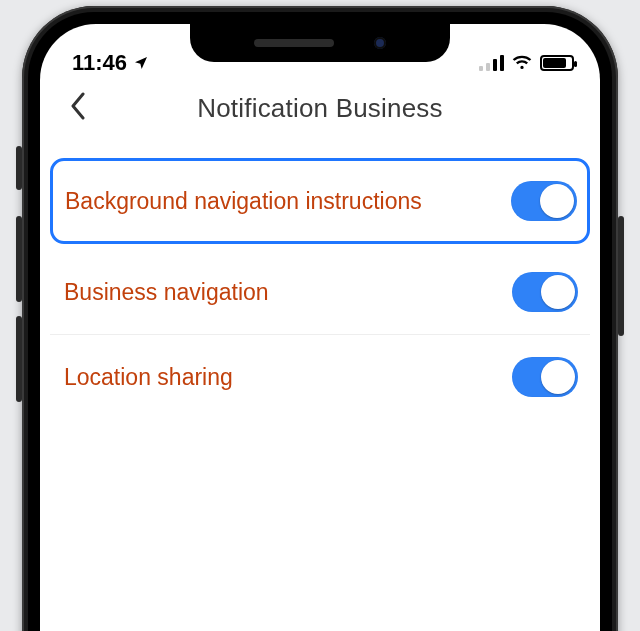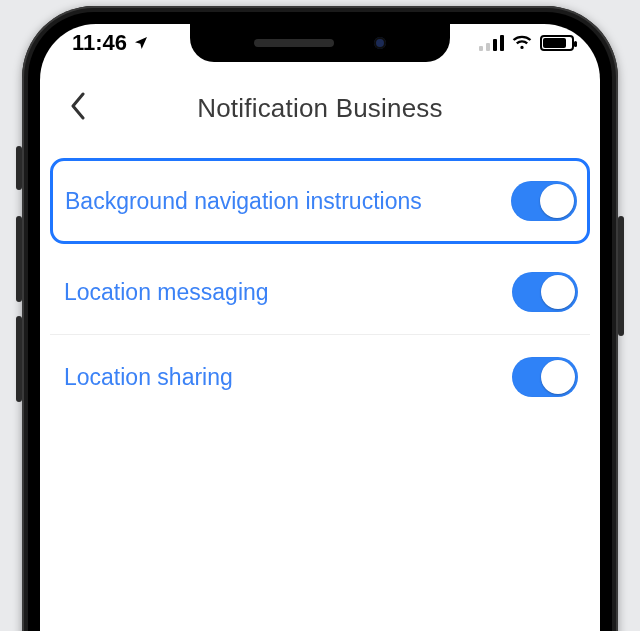--- a/index.html
+++ b/index.html
@@ -48,21 +48,21 @@
     z-index:5;
     display:flex; align-items:center; justify-content:center; gap:40px;
   }
   .speaker { width:80px; height:8px; background:#2b2b2b; border-radius:4px; }
   .cam { width:12px; height:12px; background:#1b2a55; border-radius:50%; box-shadow:0 0 0 2px #0d0d0d inset; }
 
   
   .statusbar {
     position:relative;
     height:52px;
-    display:flex; align-items:flex-start; justify-content:space-between;
+    display:flex; align-items:flex-end; justify-content:space-between;
     padding:0 26px;
     font-weight:600; font-size:22px; color:#000;
   }
   .sb-left { display:flex; align-items:center; gap:6px; padding-left:6px; padding-top:6px;}
   .sb-rightc { display:flex; align-items:center; gap:8px; padding-top:6px;}
   .loc-arrow svg{display:block}
 
   .sig { display:flex; align-items:flex-end; gap:3px; height:16px; }
   .sig span{ width:4px; background:#000; border-radius:1px; display:block;}
   .sig .b1{height:5px; background:#c8c8c8}
@@ -87,21 +87,21 @@
   }
   .title { font-size:26px; color:#3b3b3b; font-weight:500; letter-spacing:.2px; }
 
   
   .list { padding: 18px 10px 0 10px; }
   .row {
     position:relative;
     display:flex; align-items:center; justify-content:space-between;
     padding: 22px 12px 22px 14px;
     border-bottom:1px solid #eeeeee;
-    font-size:23px; color:#3b82f6;
+    font-size:23px; color:#c2410c;
   }
   .row:last-child{border-bottom:none;}
   .row.highlight{
     border:3px solid #1f76ff;
     border-radius:14px;
     margin:0 0 6px 0;
     padding:20px 10px 20px 12px;
   }
 
   .toggle {
@@ -177,21 +177,21 @@
 
         <div class="row highlight">
           <span class="label">Background navigation instructions</span>
           <span class="toggle">
               <span class="knob"></span>
             </span>
         </div>
 
 
         <div class="row">
-          <span class="label">Location messaging</span>
+          <span class="label">Business navigation</span>
           <span class="toggle">
               <span class="knob"></span>
             </span>
         </div>
 
 
         <div class="row">
           <span class="label">Location sharing</span>
           <span class="toggle">
               <span class="knob"></span>

